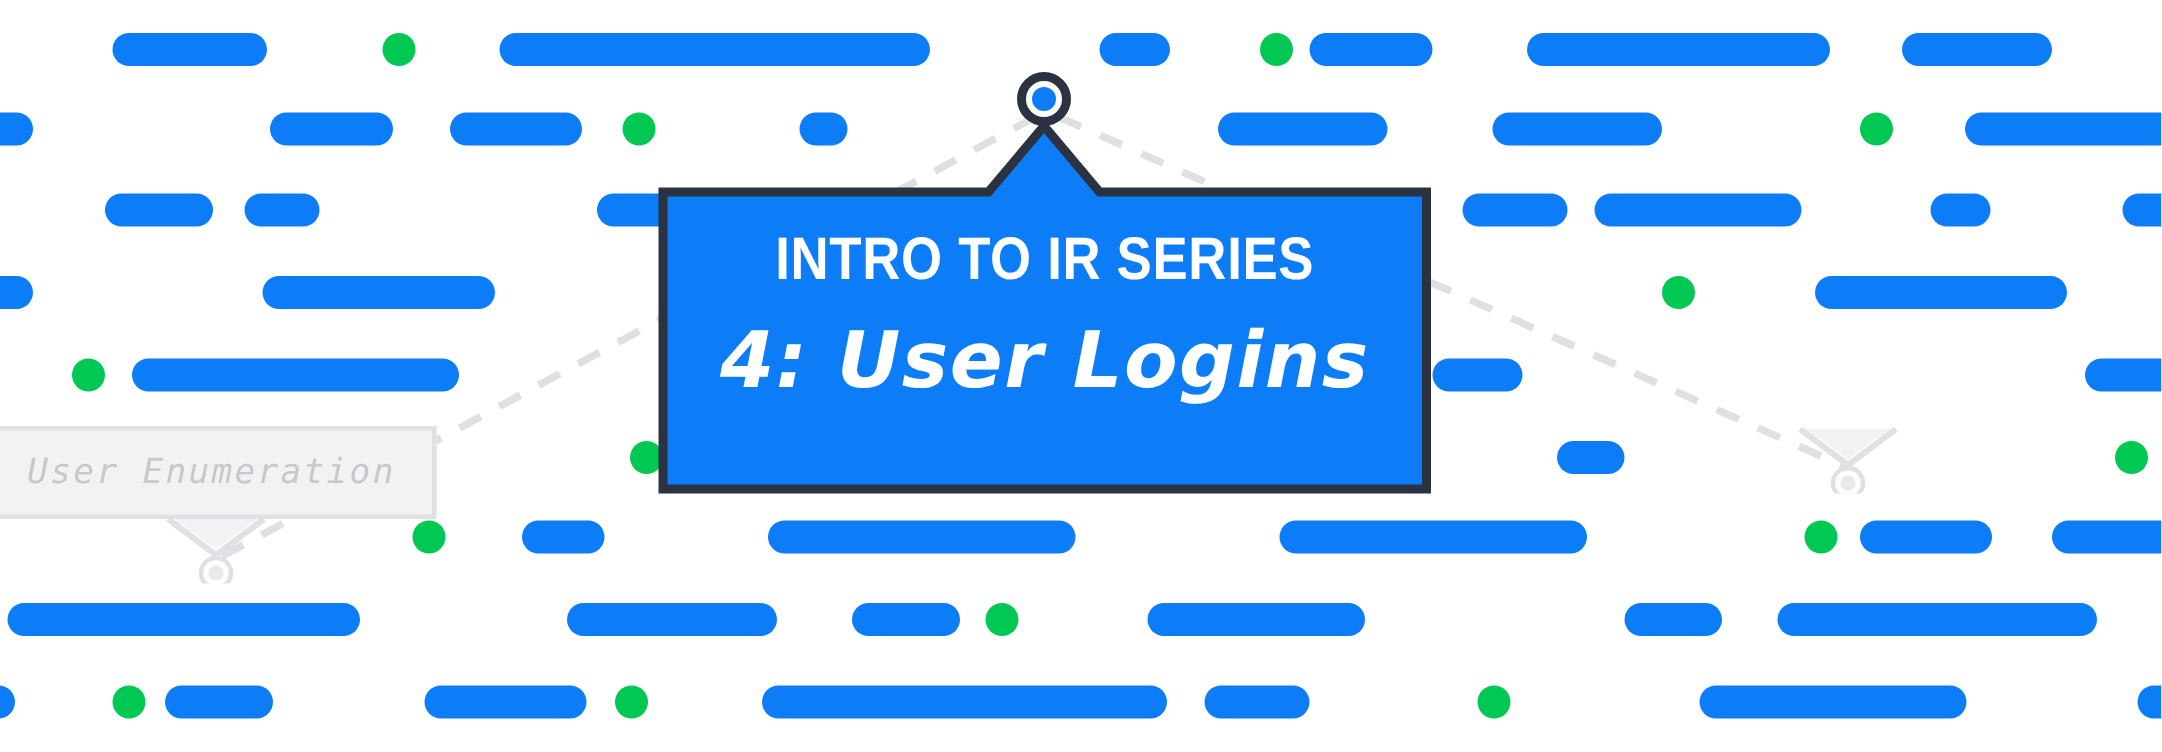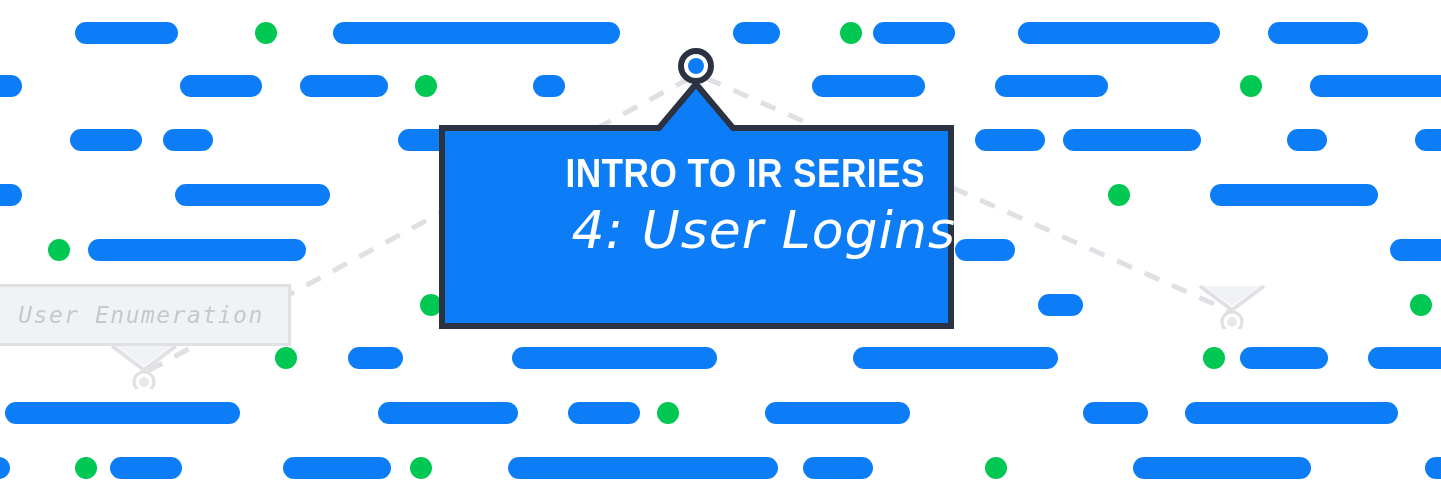--- a/index.html
+++ b/index.html
@@ -39,41 +39,41 @@
     top: 46px;
     width: 519px;
     height: 285px;
   }
   .banner-svg { position: absolute; left: 0; top: 0; }
   .banner-text {
     position: absolute;
     left: 0;
     top: 104px;
     width: 519px;
-    text-align: right;
+    text-align: center;
     pointer-events: none;
   }
   .banner-line1 {
     color: #ffffff;
     font-family: "Liberation Sans Narrow", "Liberation Sans", sans-serif;
     font-weight: bold;
     font-size: 40px;
     letter-spacing: 0.5px;
     line-height: 46px;
     transform: scaleX(0.88);
   }
   .banner-line2 {
     color: #ffffff;
     font-family: "DejaVu Sans", sans-serif;
-    font-weight: normal;
+    font-weight: bold;
     font-style: italic;
     font-size: 52px;
     letter-spacing: 1px;
     line-height: 62px;
-    margin-top: 3px;
+    margin-top: 14px;
   }
 
   
   .tooltip {
     position: absolute;
     background: #f1f2f4;
     border: 3px solid #e0e1e4;
     box-sizing: border-box;
     display: flex;
     align-items: center;

